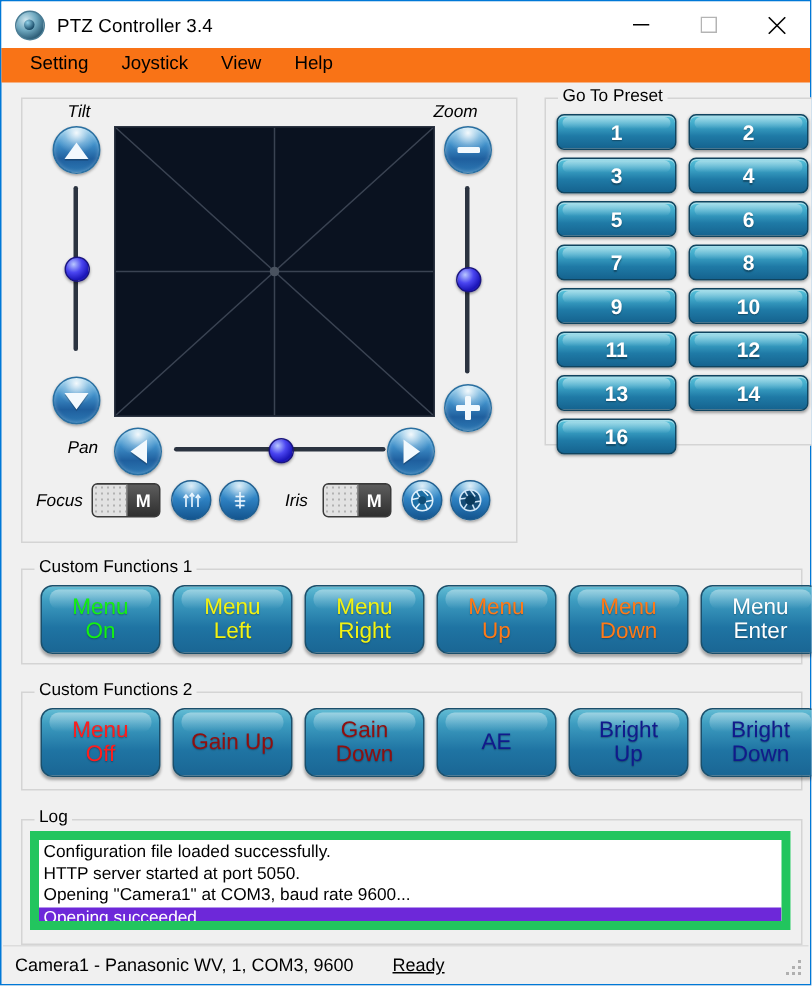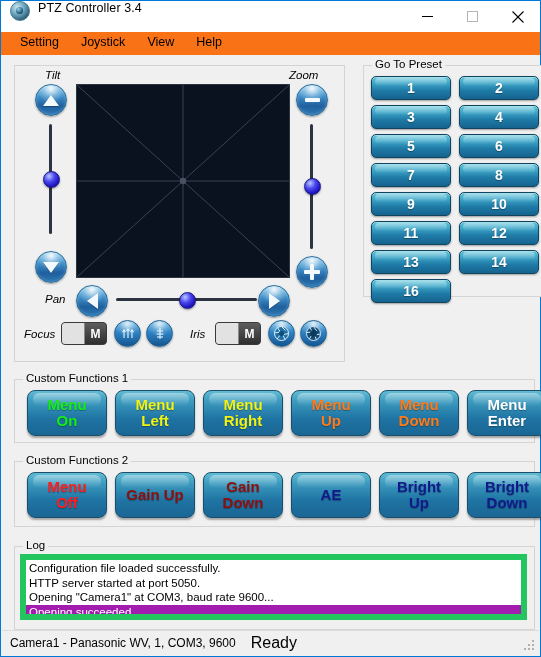--- a/index.html
+++ b/index.html
@@ -9,21 +9,21 @@
     background:#f0f0f0;
     -webkit-font-smoothing:antialiased;
   }
   .window{
     position:relative;width:541px;height:657px;box-sizing:border-box;
     border:1px solid #0078d7;background:#f0f0f0;
   }
 
   
   .titlebar{
-    height:31px;background:#ffffff;display:flex;
+    height:31px;background:#ffffff;display:flex;align-items:center;
     border-bottom:0px solid #ddd;position:relative;
   }
   .app-icon{
     width:18px;height:18px;margin-left:9px;margin-right:8px;border-radius:50%;
     background:radial-gradient(circle at 35% 30%, #cfe6ef 0%, #6fa9c0 40%, #2e5f79 75%, #15384c 100%);
     border:1px solid #4a7c94;position:relative;flex:none;
   }
   .app-icon:after{
     content:"";position:absolute;left:5px;top:5px;width:7px;height:7px;border-radius:50%;
     background:radial-gradient(circle at 35% 30%,#8fd0e8 0%,#1c4f6c 70%,#0a2536 100%);
@@ -143,45 +143,45 @@
 
   
   #cf1-group{left:13px;top:378px;width:519px;height:62px;}
   #cf2-group{left:13px;top:460px;width:519px;height:64px;}
   .cf-row{position:absolute;left:12px;top:10px;display:flex;gap:8px;}
   .cf-btn{
     width:78px;height:44px;border-radius:8px;border:1px solid #1b4f6b;
     background:linear-gradient(#62bcd4 0%, #3d9cc0 22%, #1f74a3 62%, #1a6694 100%);
     display:flex;flex-direction:column;align-items:center;justify-content:center;
     box-shadow:0 2px 2px rgba(0,0,0,.32);position:relative;line-height:1.06;
-    font-size:15px;font-weight:bold;text-shadow:0 1px 1px rgba(0,0,0,.3);
+    font-size:15px;font-weight:normal;text-shadow:0 1px 1px rgba(0,0,0,.3);
   }
   .cf-btn:before{
     content:"";position:absolute;left:5px;right:5px;top:2px;height:13px;border-radius:6px;
     background:linear-gradient(rgba(255,255,255,.4),rgba(255,255,255,0));
   }
   .cf-btn span{position:relative;z-index:1;}
 
   
   #log-group{left:13px;top:545px;width:519px;height:82px;}
   .log-box{
     position:absolute;left:5px;top:7px;width:507px;height:66px;
     background:#fff;border:6px solid #22c55e;overflow:hidden;
     font-size:11.5px;color:#000;padding:1px 0 0 0;box-sizing:border-box;
   }
   .log-line{padding:0 3px;line-height:14.5px;white-space:nowrap;}
-  .log-line.sel{background:#a21caf;color:#fff;}
+  .log-line.sel{background:#6d28d9;color:#fff;}
 
   
   .statusbar{
     position:absolute;left:1px;right:1px;bottom:1px;height:24px;background:#f0f0f0;
     border-top:1px solid #dcdcdc;display:flex;align-items:center;
   }
   .status-text{font-size:12px;color:#000;margin-left:8px;}
-  .status-ready{font-size:16px;color:#000;margin-left:15px;}
+  .status-ready{font-size:12px;color:#000;margin-left:26px;text-decoration:underline;}
   .grip{position:absolute;right:3px;bottom:3px;width:12px;height:12px;}
 </style>
 </head>
 <body>
 
 <div class="window">
 
   <div class="titlebar">
     <div class="app-icon"></div>
     <div class="title-text">PTZ Controller 3.4</div>

